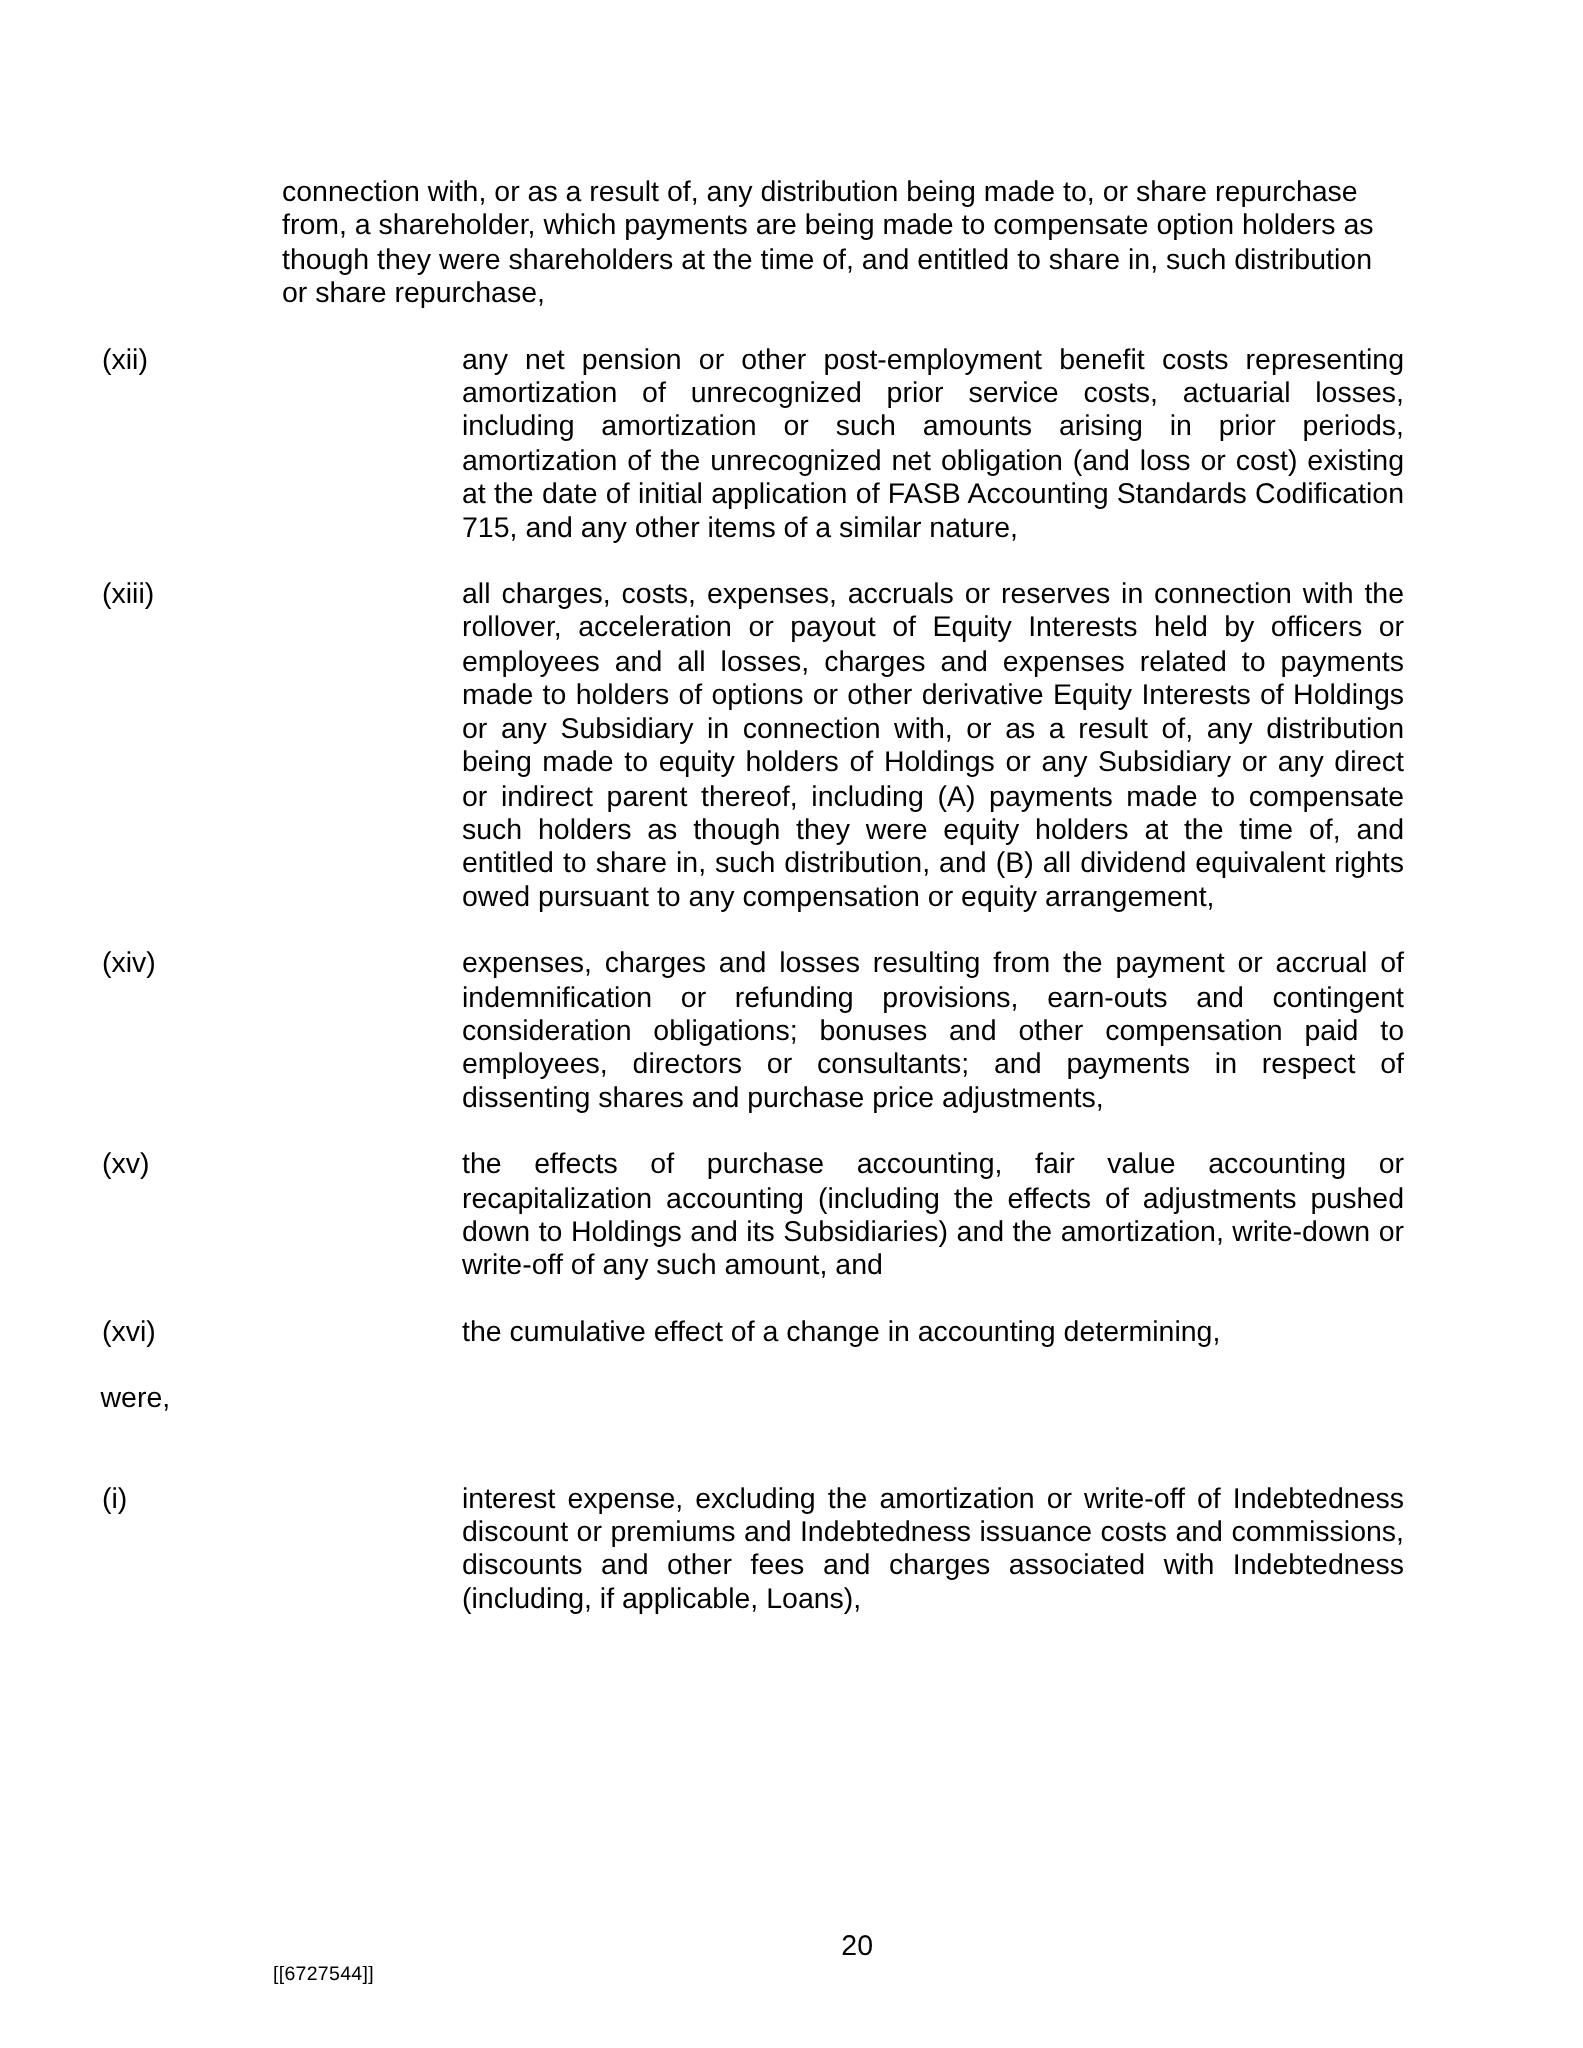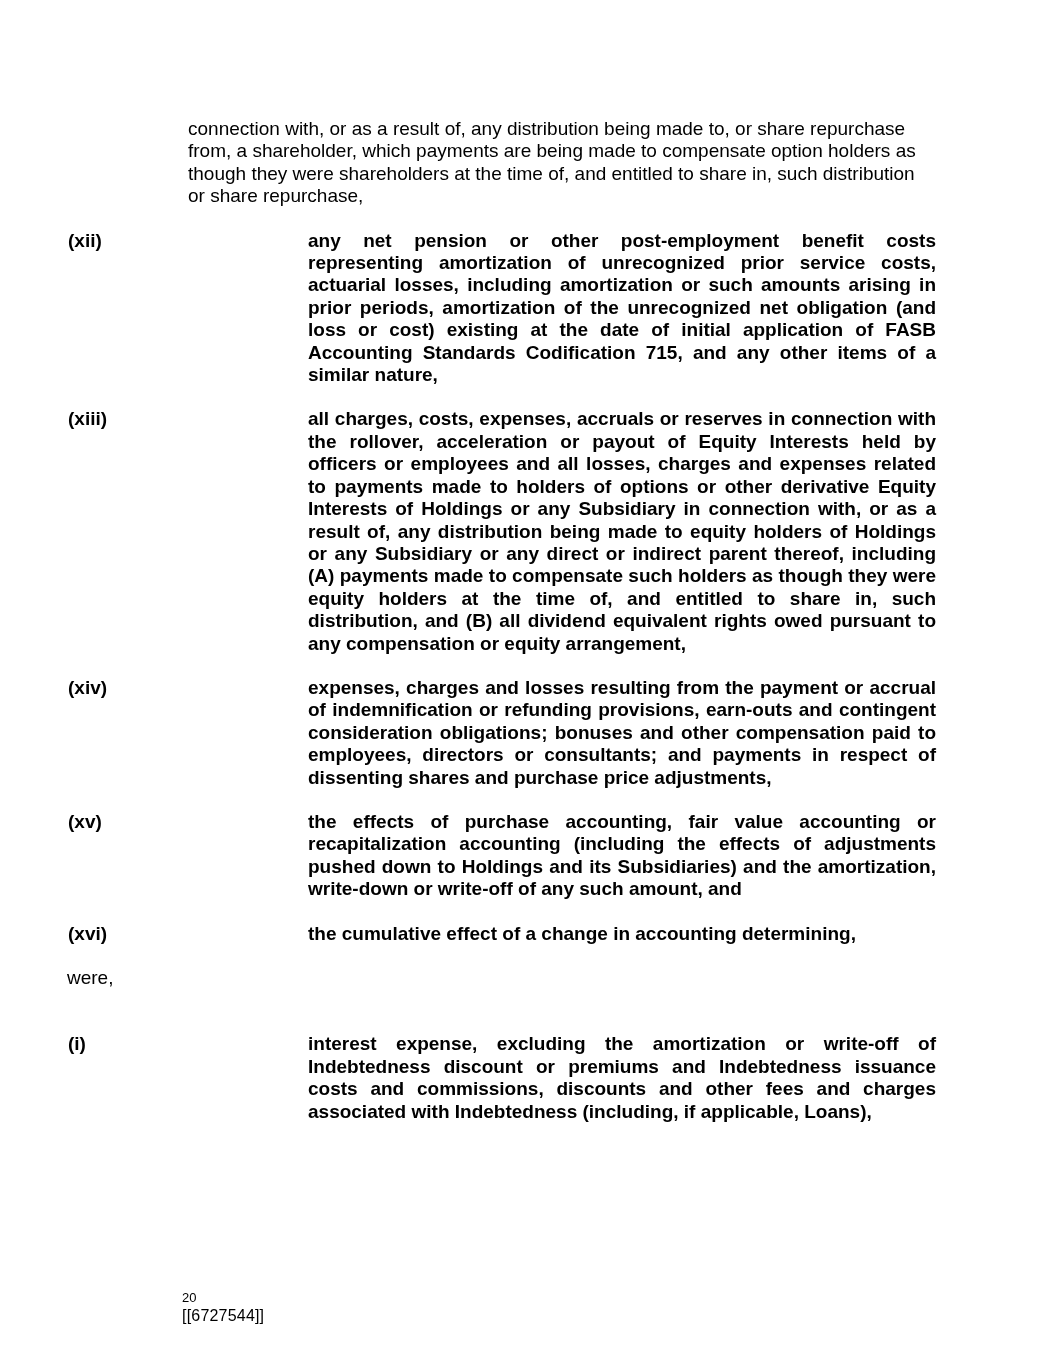--- a/index.html
+++ b/index.html
@@ -29,21 +29,20 @@
   p {
     margin: 0 0 0 0;
     font-size: 19px;
     line-height: 22.4px;
     text-align: justify;
     text-justify: inter-word;
   }
   .indent {
     margin-left: 120px;
     text-indent: -120px;
-    font-weight: bold;
   }
   .para-gap {
     height: 22px;
   }
   .label {
     display: inline-block;
     width: 120px;
   }
   .label-i {
     display: inline-block;
@@ -64,25 +63,26 @@
   .nojust {
     text-align: left;
   }
   .footer {
     position: absolute;
     left: 182px;
     bottom: 42px;
     width: 400px;
   }
   .page-number {
-    font-size: 13px;
+    font-size: 19px;
     line-height: 22px;
+    text-align: right;
   }
   .doc-code {
-    font-size: 16px;
+    font-size: 13px;
     line-height: 14px;
     letter-spacing: 0.2px;
   }
 </style>
 </head>
 <body>
 
 <div class="page">
 
   <div class="body-block">

